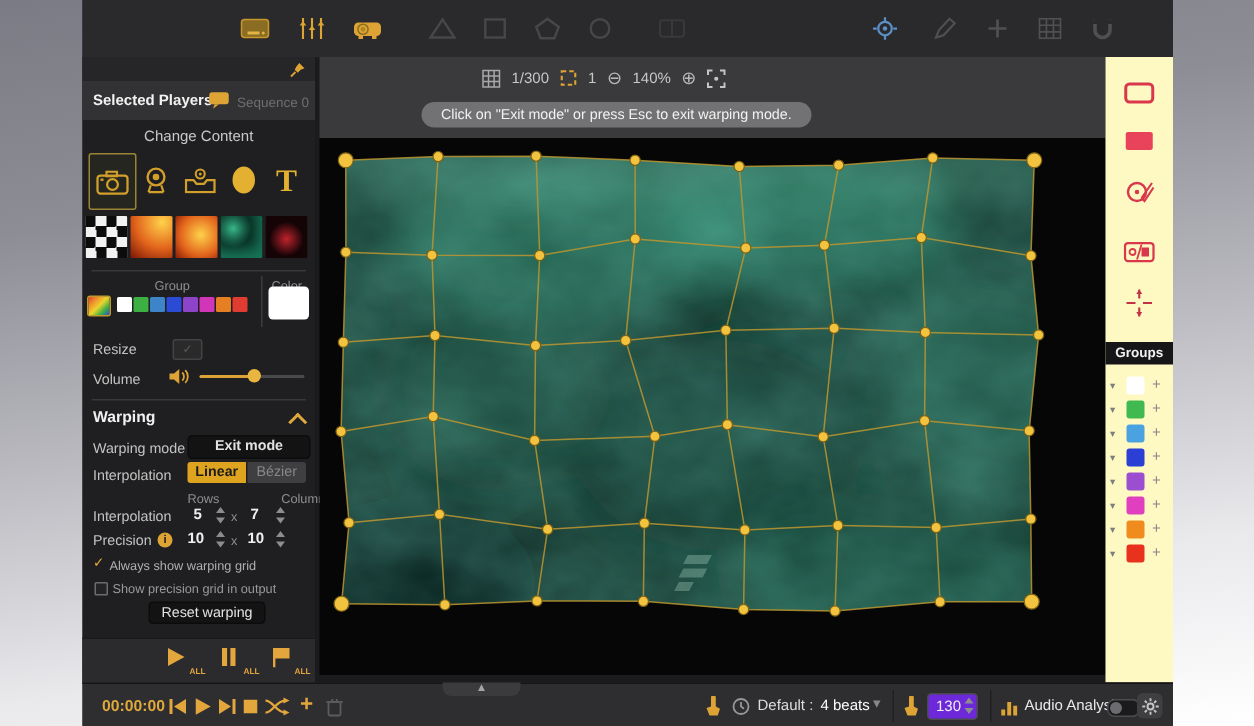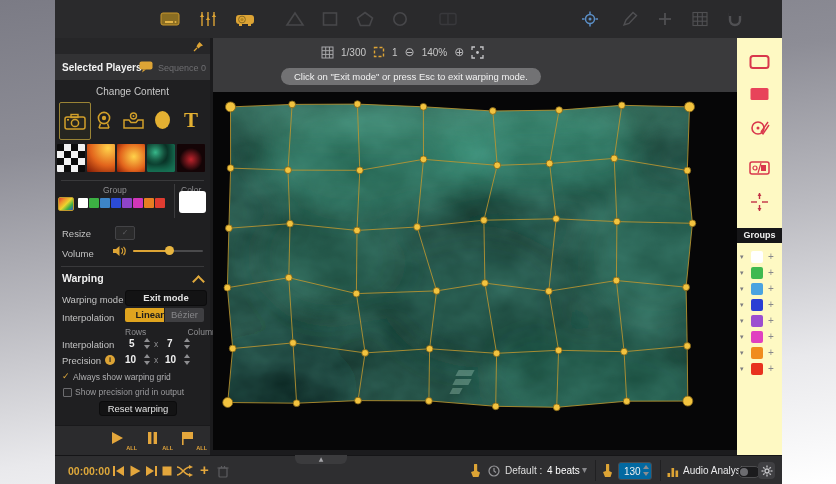--- a/index.html
+++ b/index.html
@@ -21,21 +21,21 @@
   .cticon{position:absolute;top:64px;width:30px;height:36px;display:flex;align-items:center;justify-content:center;}
   .sel-box{border:1px solid #9a8435;border-radius:2px;background:#262620;}
   .thumb{position:absolute;top:106px;width:28px;height:28px;border-radius:1px;}
   .lbl{position:absolute;left:7px;color:#c3c3c3;font-size:9.5px;}
   .lbl2{color:#8f8f92;font-size:8.5px;}
   .sw{display:inline-block;width:10px;height:10px;margin-right:1px;border-radius:1px;vertical-align:top;}
   .divh{position:absolute;left:6px;width:143px;height:1px;background:#39393b;}
   .btn-dark{position:absolute;background:#131314;border:1px solid #0c0c0d;border-radius:3px;
     color:#e2e2e2;font-size:9.5px;text-align:center;}
   .seg-on{position:absolute;background:#dfa41f;color:#1c1c1c;border-radius:2px 0 0 2px;font-size:9.5px;
-    font-weight:bold;text-align:right;line-height:14px;}
+    font-weight:bold;text-align:center;line-height:14px;}
   .seg-off{position:absolute;background:#3f3f42;color:#87878a;border-radius:0 2px 2px 0;font-size:9.5px;
     text-align:center;line-height:14px;}
   .num{position:absolute;font-weight:bold;color:#f0f0f0;font-size:10px;}
   .spin{position:absolute;width:7px;height:11px;}
   .spin:before,.spin:after{content:"";position:absolute;left:1px;border-left:3px solid transparent;border-right:3px solid transparent;}
   .spin:before{top:0;border-bottom:4px solid #8d8d90;}
   .spin:after{bottom:0;border-top:4px solid #8d8d90;}
   .chk{color:#e0a93c;font-family:"DejaVu Sans",sans-serif;font-size:9px;}
   .chkbox{position:absolute;width:7px;height:7px;border:1px solid #6c6c6f;border-radius:1px;background:#242426;}
   
@@ -546,21 +546,21 @@
         <path d="M6 3 V6 L8 7.5" stroke="#97979a" stroke-width="1.2" fill="none"></path>
       </svg>
     <div class="bbtxt" style="left:450px">Default :</div>
     <div class="bbtxt" style="left:492px;color:#ffffff">4 beats</div>
     <div class="bbtxt" style="left:527px;top:8px;color:#88888b;font-family:'DejaVu Sans',sans-serif">▾</div>
     <div class="vdiv" style="left:540px"></div>
 
     <svg class="bbicon" style="left:547px;width:11px" viewBox="0 0 11 14">
         <path d="M4 1 a1.6 1.6 0 0 1 3.2 0 V7 L10 8.5 L8.5 13 H3 L1 8 L4 7 Z" fill="#dda435"></path>
       </svg>
-    <div class="abs" style="left:563px;top:6px;width:32px;height:16px;background:#0369a1;border:1px solid #4a4a4d;border-radius:3px;">
+    <div class="abs" style="left:563px;top:6px;width:32px;height:16px;background:#6d28d9;border:1px solid #4a4a4d;border-radius:3px;">
       <span style="position:absolute;left:5px;top:3px;color:#f0f0f0;font-size:10px">130</span>
       <span class="spin" style="left:23px;top:2px"></span>
     </div>
     <div class="vdiv" style="left:605px"></div>
 
     <svg class="bbicon" style="left:612px;width:12px" viewBox="0 0 12 14">
         <rect x="0.5" y="9" width="2.6" height="4" fill="#dda435"></rect>
         <rect x="4.5" y="4" width="2.6" height="9" fill="#dda435"></rect>
         <rect x="8.5" y="6.5" width="2.6" height="6.5" fill="#dda435"></rect>
       </svg>

